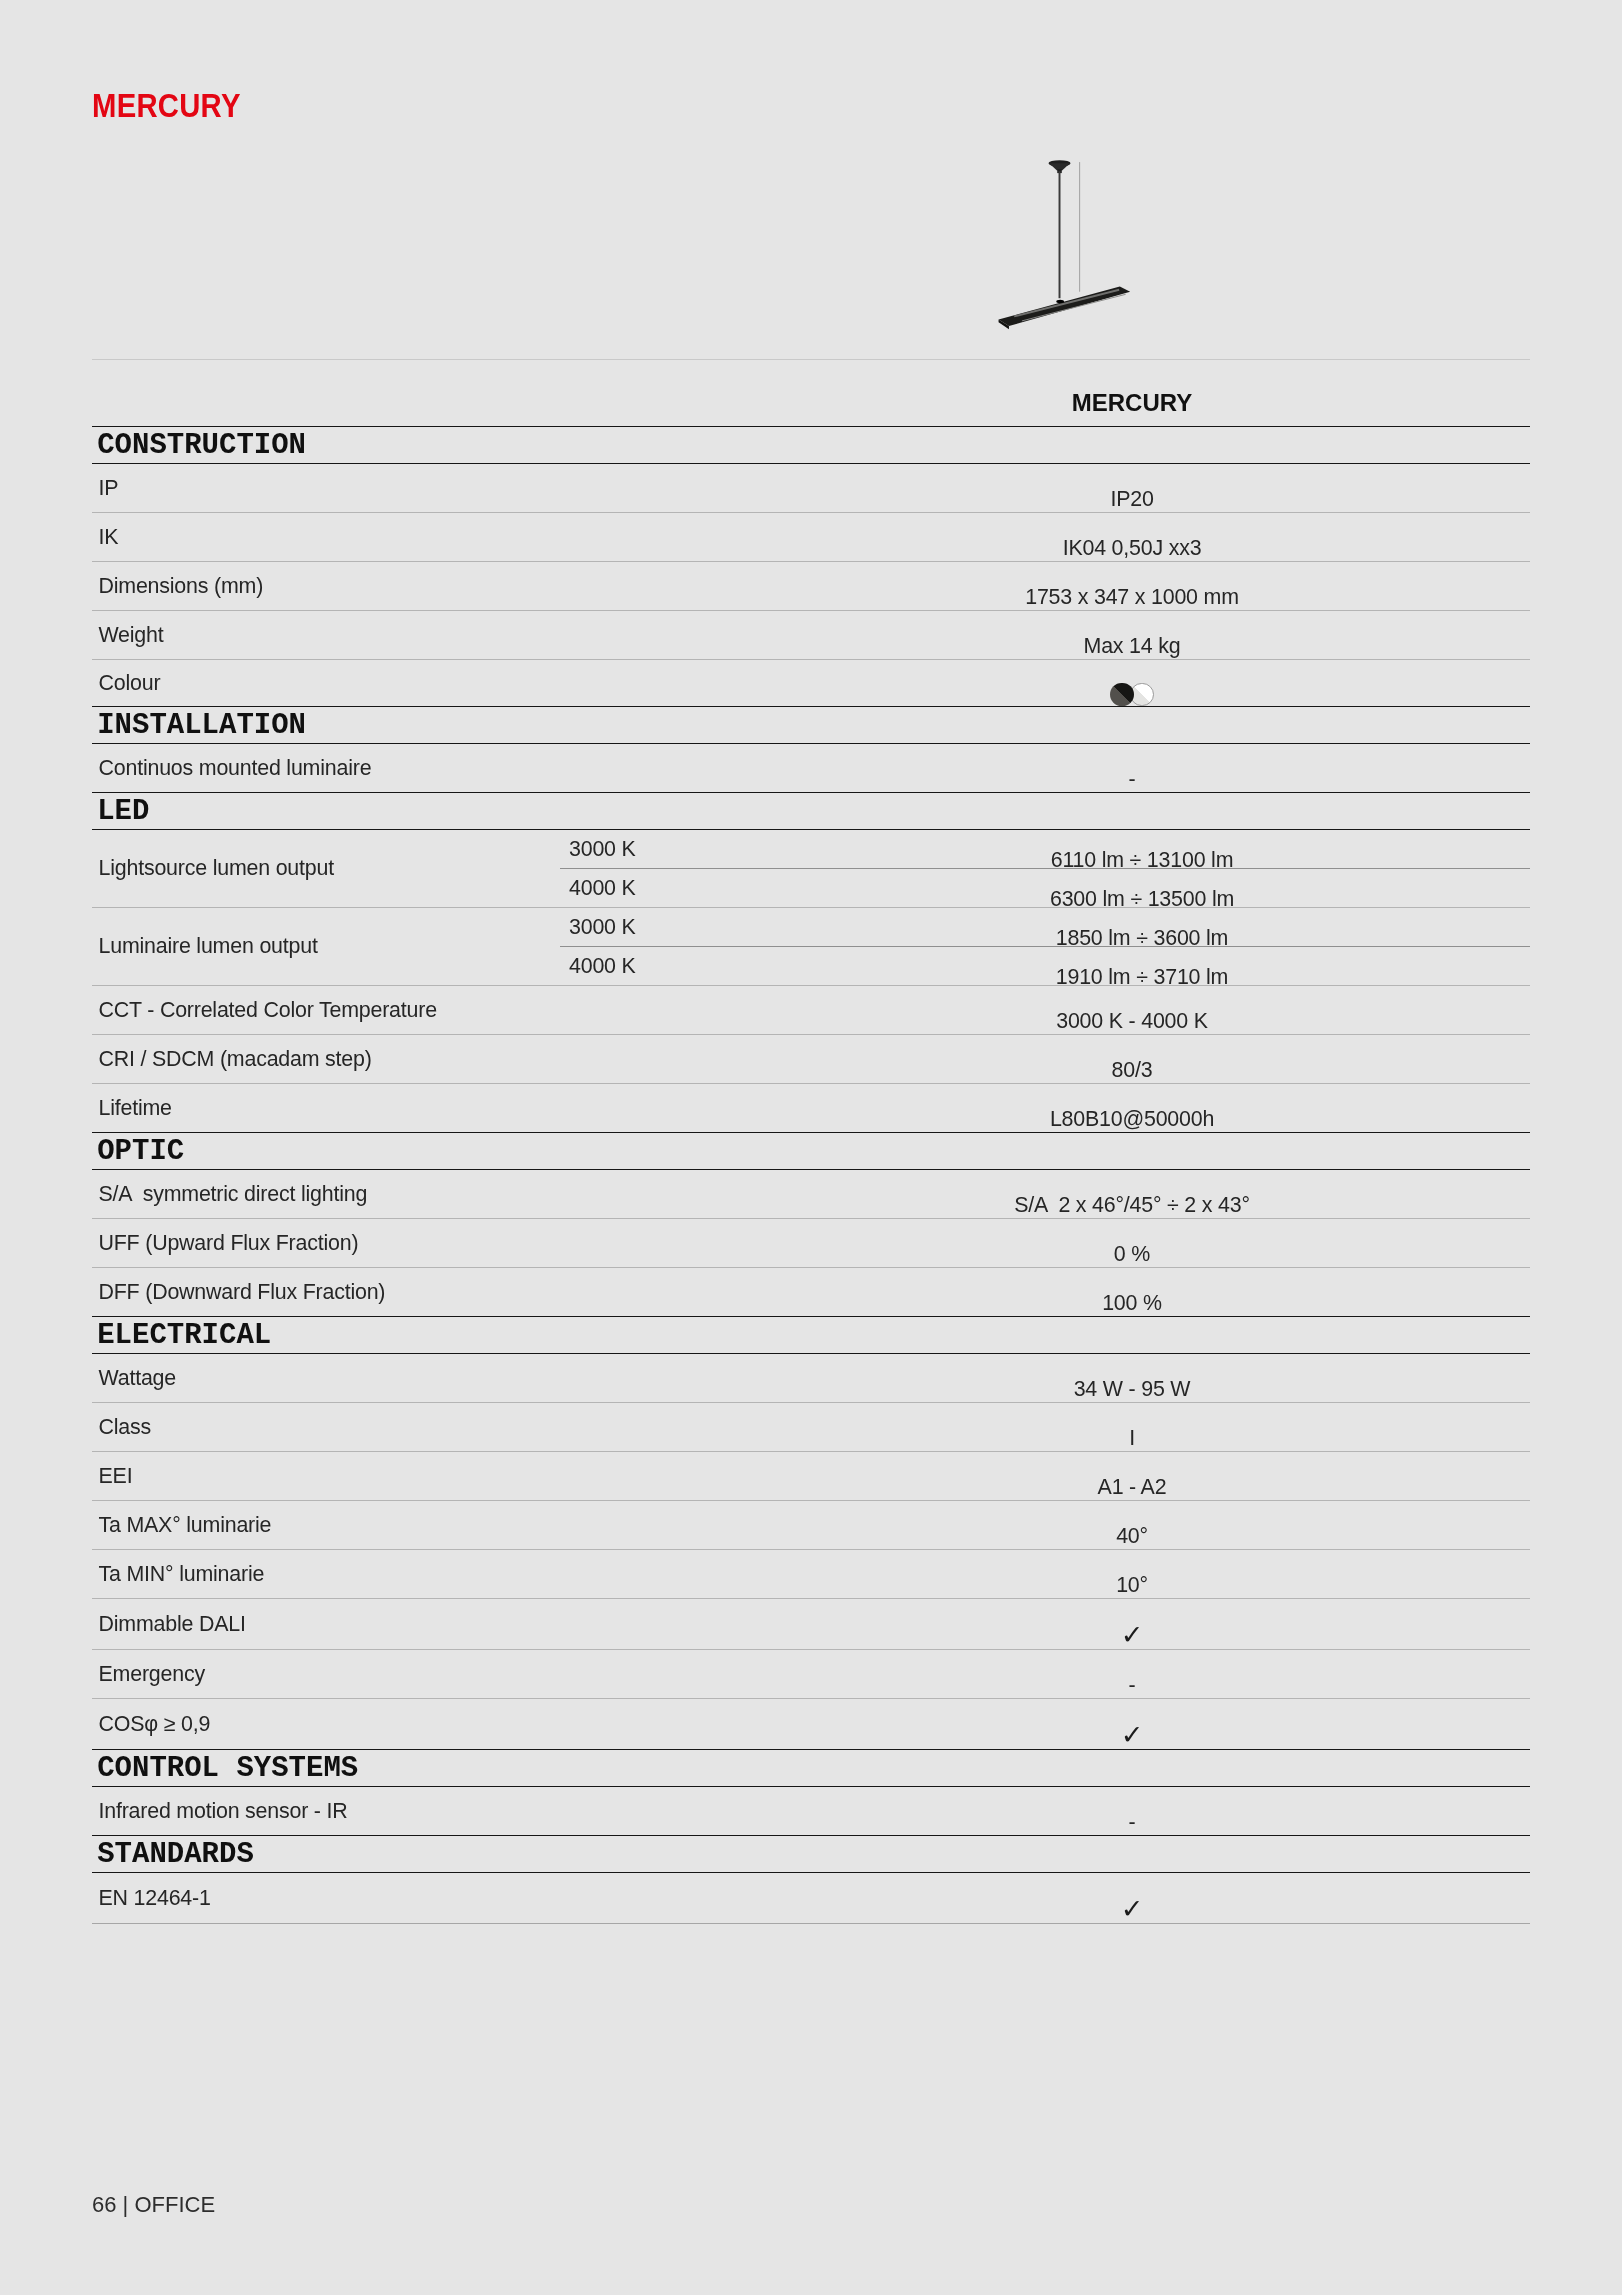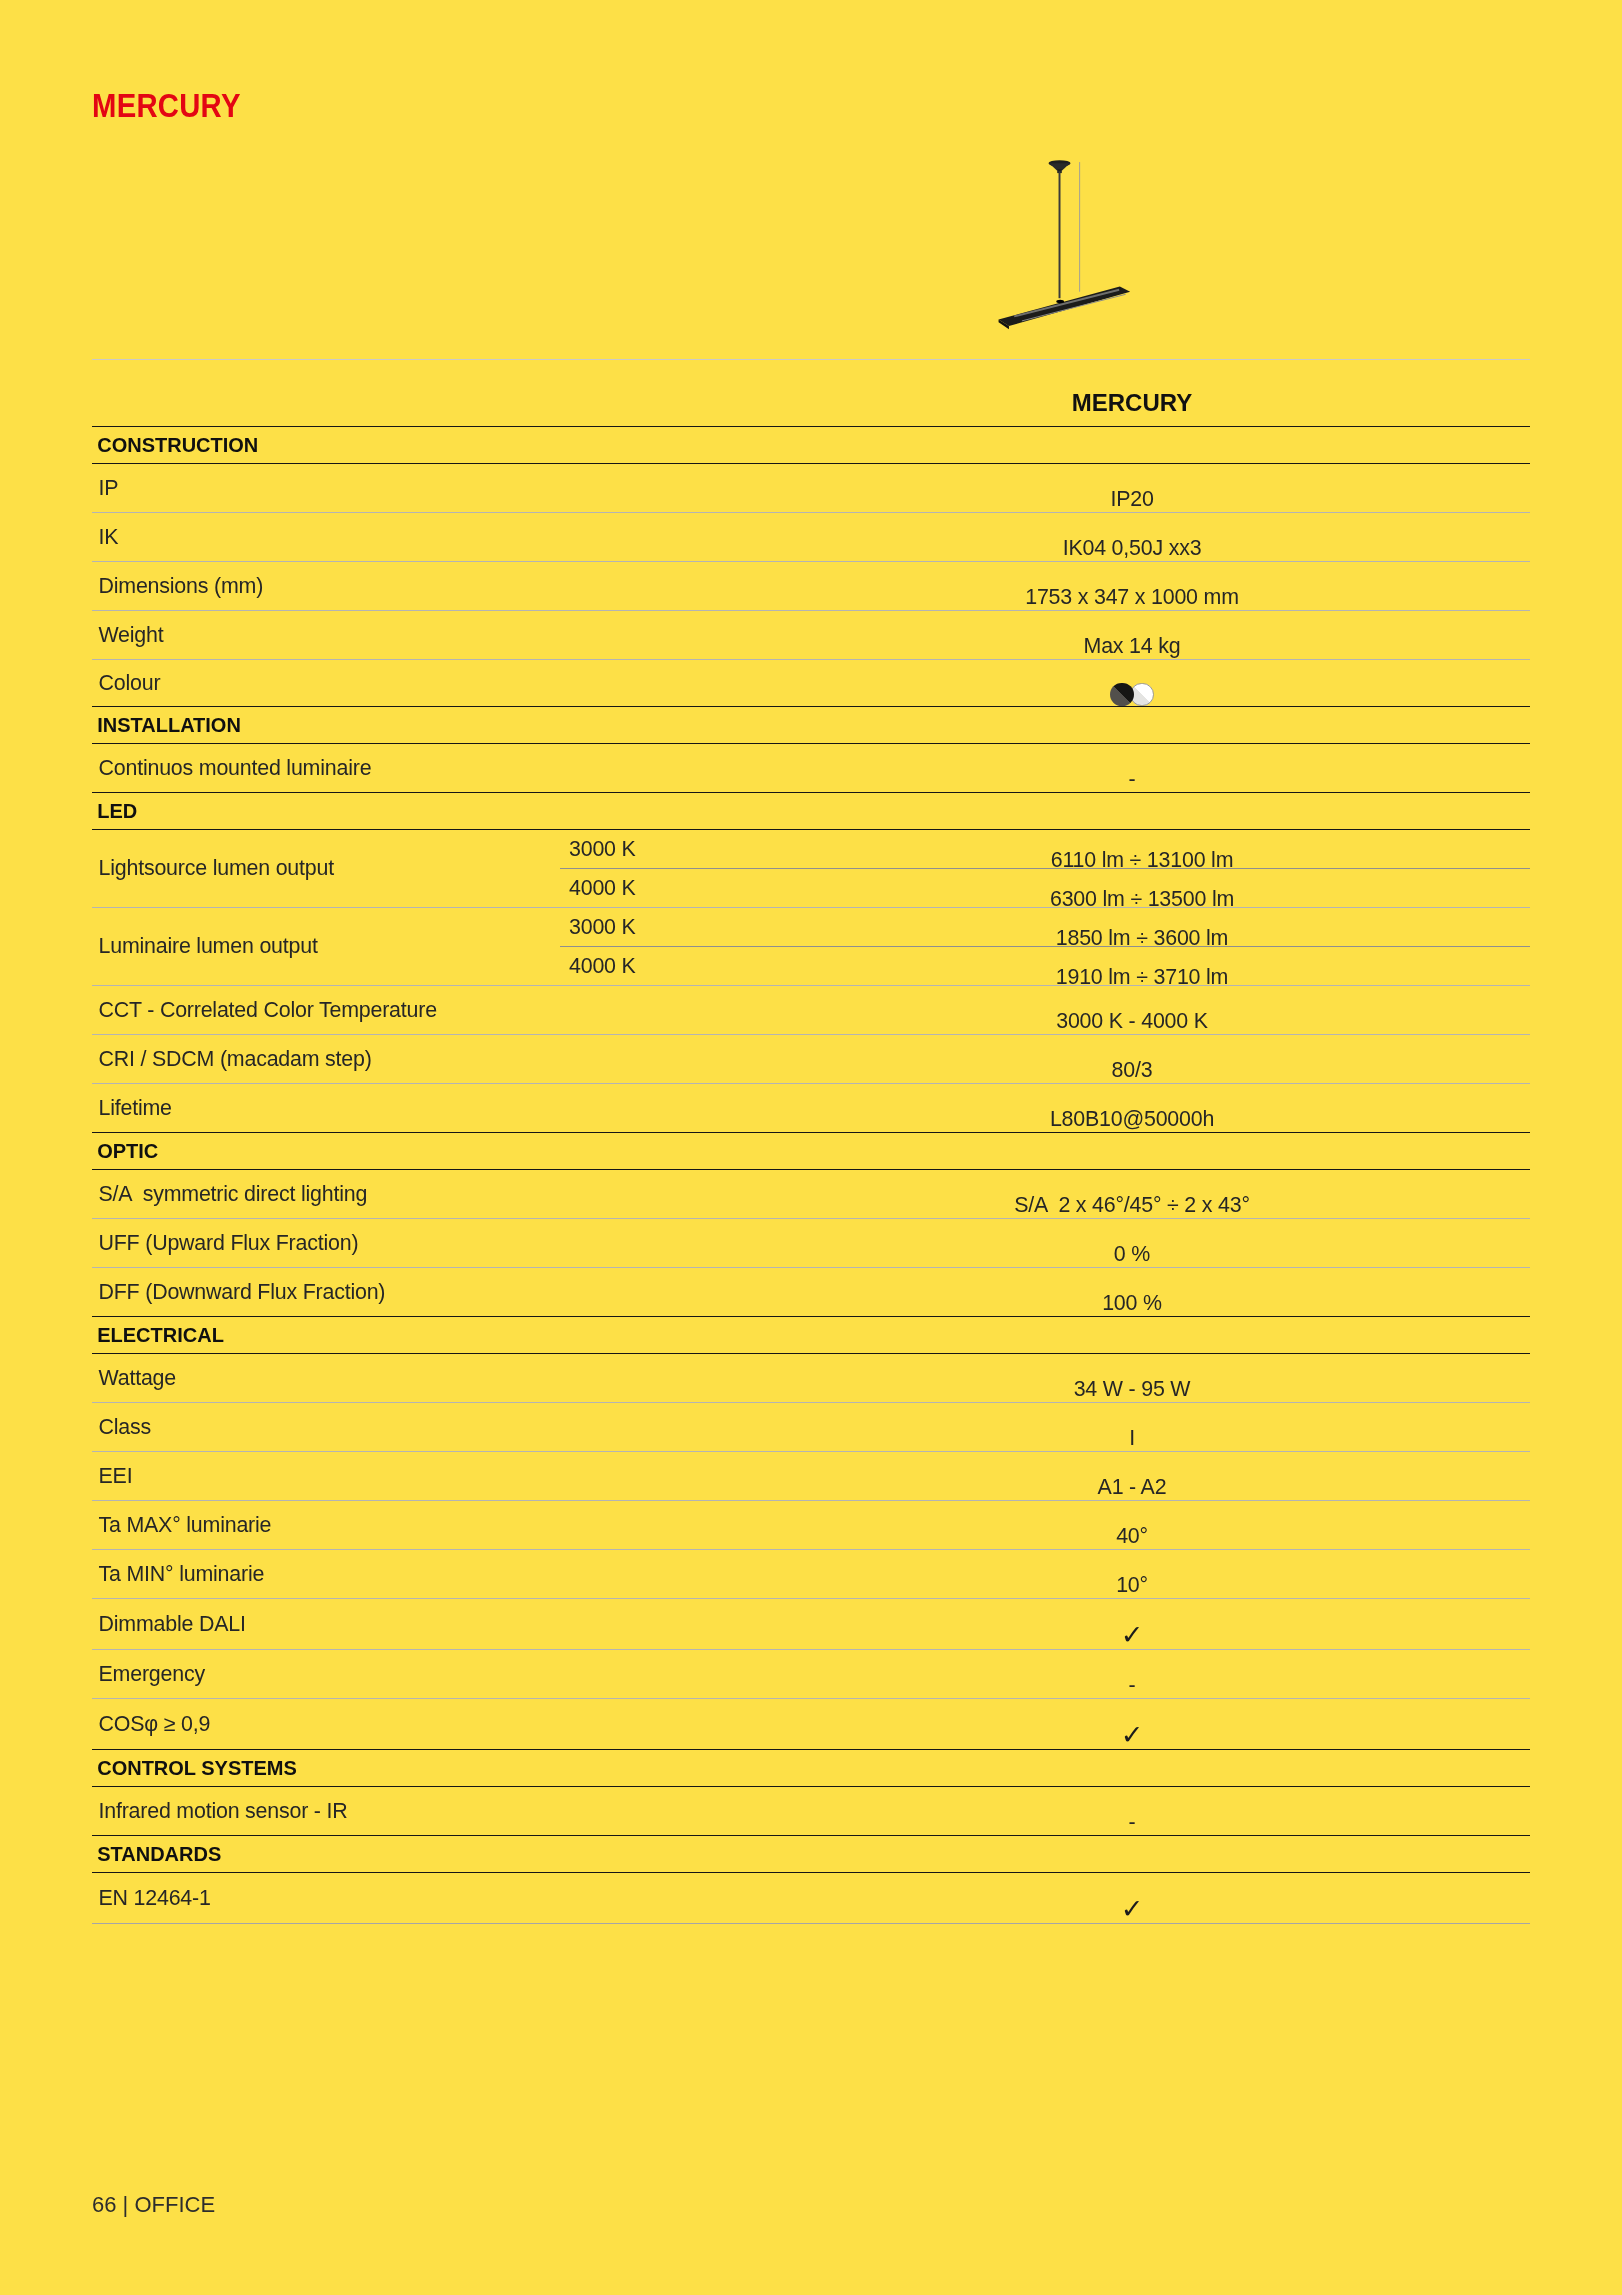--- a/index.html
+++ b/index.html
@@ -1,20 +1,20 @@
 <!DOCTYPE html>
 <html style="font-size:10.4px"><head>
 <meta charset="utf-8">
 <style>
   html,body { margin:0; padding:0; background:#888; }
   .page {
     position:relative;
     width:1623px; height:2295px;
     margin:0 auto;
-    background:#fde047;
+    background:#e5e5e5;
     font-family:"Liberation Sans", sans-serif;
     color:#2a2a2a;
     overflow:hidden;
   }
   .page-title {
     position:absolute; left:92px; top:88px;
     font-size:32.5px; font-weight:bold;
     letter-spacing:0.3px;
     transform:scaleX(0.9); transform-origin:left center;
   }
@@ -35,21 +35,21 @@
   .header-product {
     flex:1; text-align:center; font-weight:bold; font-size:24px;
     color:#111; padding-bottom:9px; letter-spacing:0;
   }
   .section-header {
     height:36px;
     border-top:1.9px solid #161616;
     border-bottom:1.9px solid #161616;
     display:flex; align-items:center;
     padding-left:5.2px;
-    font-weight:bold; font-size:20px; color:#101010; letter-spacing:0;
+    font-weight:bold; font-size:29px; color:#101010; letter-spacing:0;font-family:Liberation Mono, monospace;
   }
   .row { display:flex; align-items:stretch; border-bottom:1.3px solid #b4b4b4; min-height:38px; }
   .row.last-in-section { border-bottom:none; }
   .row.table-end { border-bottom:1.3px solid #a6a6a6; }
   .cell-label {
     width:642px; display:flex; align-items:center;
     padding-left:6.5px; box-sizing:border-box; white-space:pre-wrap;text-align:center;
   }
   .row.compound .cell-label { width:468px; }
   .right-part { flex:1; display:flex; flex-direction:column; }

